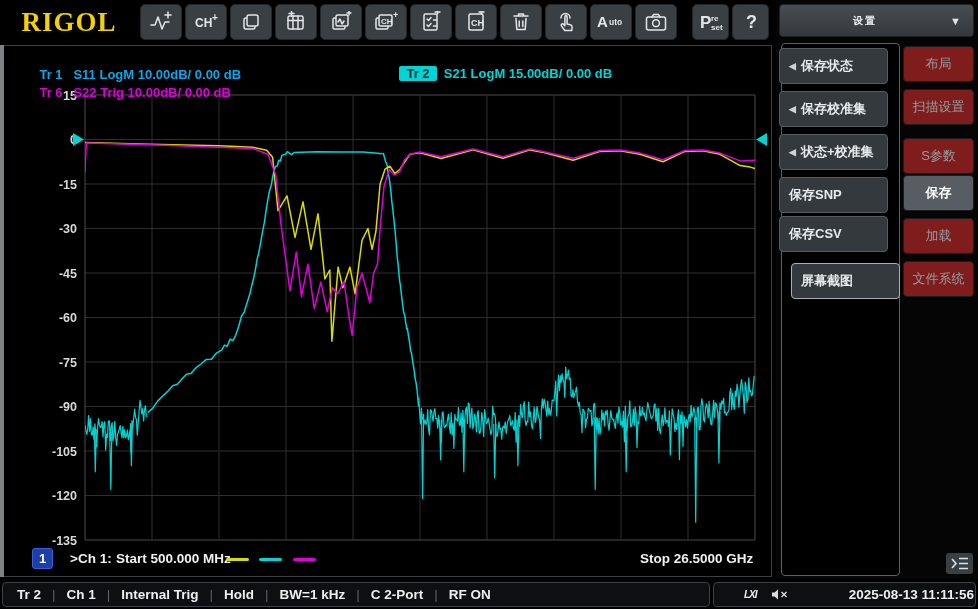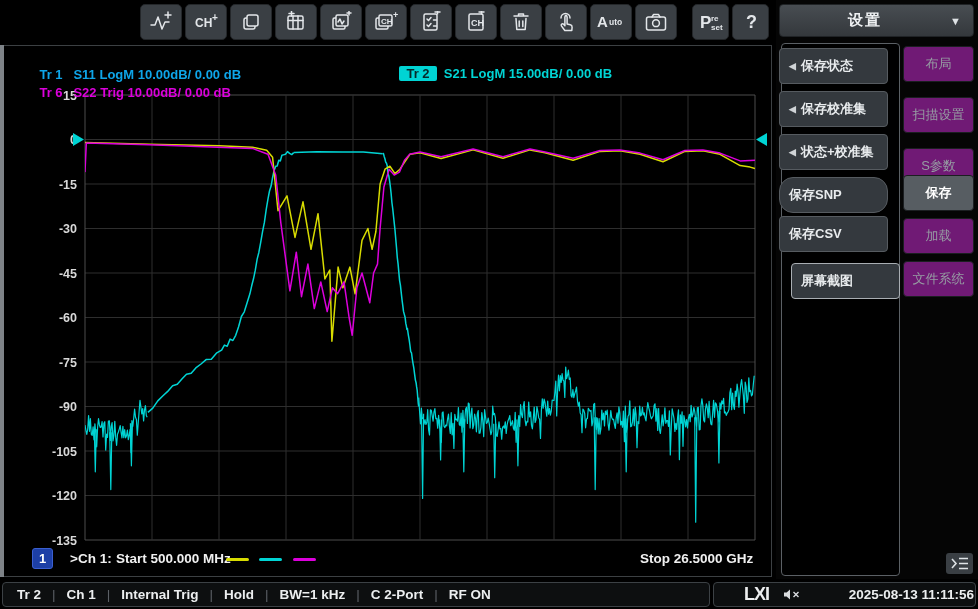--- a/index.html
+++ b/index.html
@@ -25,49 +25,50 @@
   .badge1{position:absolute;left:32px;top:0px;width:21px;height:21px;background:#1d3fa6;border:1px solid #3a5fd0;border-radius:3px;
           color:#fff;display:flex;align-items:center;justify-content:center;font-size:13px;font-weight:bold;box-sizing:border-box;}
   .chanprefix{position:absolute;left:70px;top:3px;}
   .startlbl{position:absolute;left:116px;top:3px;}
   .swatch{position:absolute;top:10px;width:23px;height:3px;border-radius:2px;}
   .stoplbl{position:absolute;left:640px;top:3px;}
   
   .sidebar{position:absolute;left:776px;top:0;width:202px;height:579px;background:#050505;}
   .sb-header{position:absolute;left:3px;top:4px;width:195px;height:33px;background:linear-gradient(#484d52,#34383c);
              border:1px solid #202326;border-radius:4px;color:#eef0f2;display:flex;align-items:center;box-sizing:border-box;}
-  .sb-header .ttl{flex:1;text-align:center;font-size:15px;font-weight:bold;letter-spacing:2px;}
+  .sb-header .ttl{flex:1;text-align:center;font-size:10px;font-weight:bold;letter-spacing:2px;}
   .sb-header .caret{margin-right:12px;font-size:11px;color:#dfe3e6;}
   .sb-panel{position:absolute;left:5px;top:43px;width:119px;height:533px;border:1px solid #5b6065;border-radius:4px;background:#000;box-sizing:border-box;}
   .sb-btn{position:absolute;left:3px;width:109px;height:36px;background:#34393e;border:1px solid #565b60;border-radius:4px;
           color:#e8ebed;font-size:13px;font-weight:bold;display:flex;align-items:center;box-sizing:border-box;padding-left:9px;}
   .sb-btn .arr{font-size:9px;margin-right:5px;color:#cfd3d6;}
   .sb-btn.focused{border:1.5px solid #a9aeb3;}
-  .sb-tab{position:absolute;left:127px;width:71px;height:36px;background:#701a75;border:1px solid #1b1e21;border-radius:4px;
+  .sb-tab{position:absolute;left:127px;width:71px;height:36px;background:#7f1d1d;border:1px solid #1b1e21;border-radius:4px;
           color:#969da3;font-size:13px;display:flex;align-items:center;justify-content:center;box-sizing:border-box;}
   .sb-tab.active{background:#575d62;color:#ffffff;font-weight:bold;}
   .sb-collapse{position:absolute;right:5px;bottom:5px;width:27px;height:21px;background:#3a3f44;border-radius:3px;
                display:flex;align-items:center;justify-content:center;color:#dfe3e6;}
   
   .statusbar{position:absolute;left:0;top:580px;width:978px;height:29px;background:#000;}
   .st-left{position:absolute;left:2px;top:2px;width:708px;height:25px;background:#0d0f10;border:1px solid #3c4145;border-radius:4px;
            display:flex;align-items:center;box-sizing:border-box;padding-left:14px;color:#eceeef;font-size:13.5px;font-weight:bold;}
   .st-sep{color:#5c6166;margin:0 11px;font-weight:normal;}
   .st-right{position:absolute;left:713px;top:2px;width:263px;height:25px;background:#0d0f10;border:1px solid #3c4145;border-radius:4px;
             display:flex;align-items:center;box-sizing:border-box;color:#eceeef;}
-  .lxi{font-weight:bold;font-size:18px;margin-left:30px;letter-spacing:-1px;}
+  .lxi{font-style:italic;font-weight:bold;font-size:10px;margin-left:30px;letter-spacing:-1px;}
   .mute{margin-left:14px;display:flex;align-items:center;}
   .sttime{margin-left:auto;margin-right:1px;font-size:13.5px;font-weight:bold;}
 </style>
 </head>
 <body>
 
 <div class="screen">
 
   <div class="topbar">
+    <div class="logo">RIGOL</div>
     <div class="tb-row" id="tb-row">
         <div class="tb-btn">
           <span>
             <svg width="24" height="22" viewBox="0 0 24 22">
               <path d="M2,14 h4 l3,-8 4,12 3,-7 h4" stroke="#e3e6e9" fill="none" stroke-width="1.5" stroke-linejoin="round" stroke-linecap="round"></path>
               <path d="M16,4 h6 M19,1 v6" stroke="#e3e6e9" fill="none" stroke-width="1.5" stroke-linejoin="round" stroke-linecap="round"></path>
             </svg>
           </span>
         </div>
         <div class="tb-btn">
@@ -285,38 +286,38 @@
           <span>保存状态</span>
         </div>
         <div class="sb-btn" style="top: 91px;">
           <span class="arr">◀</span>
           <span>保存校准集</span>
         </div>
         <div class="sb-btn" style="top: 134px;">
           <span class="arr">◀</span>
           <span>状态+校准集</span>
         </div>
-        <div class="sb-btn" style="top: 177px; border-radius: 14px;">
+        <div class="sb-btn" style="top: 177px;">
           <span>保存SNP</span>
         </div>
         <div class="sb-btn" style="top: 216px; align-items: center;">
           <span>保存CSV</span>
         </div>
         <div class="sb-btn focused" style="top: 263px; margin-left: 12px;">
           <span>屏幕截图</span>
         </div>
       </div>
     <div id="sb-tabs">
         <div class="sb-tab" style="top: 46px;">
           <span>布局</span>
         </div>
-        <div class="sb-tab" style="top: 97px; font-family: Liberation Mono, monospace;">
+        <div class="sb-tab" style="top: 89px; font-family: Liberation Mono, monospace;">
           <span>扫描设置</span>
         </div>
-        <div class="sb-tab" style="top: 148px;">
+        <div class="sb-tab" style="top: 138px;">
           <span>S参数</span>
         </div>
         <div class="sb-tab active" style="top: 175px;">
           <span>保存</span>
         </div>
         <div class="sb-tab" style="top: 218px;">
           <span>加载</span>
         </div>
         <div class="sb-tab" style="top: 261px;">
           <span>文件系统</span>

